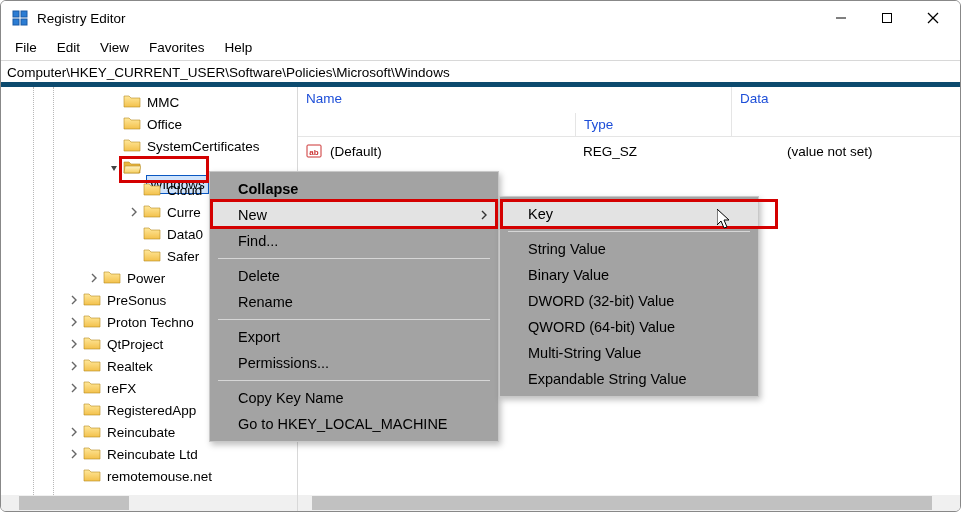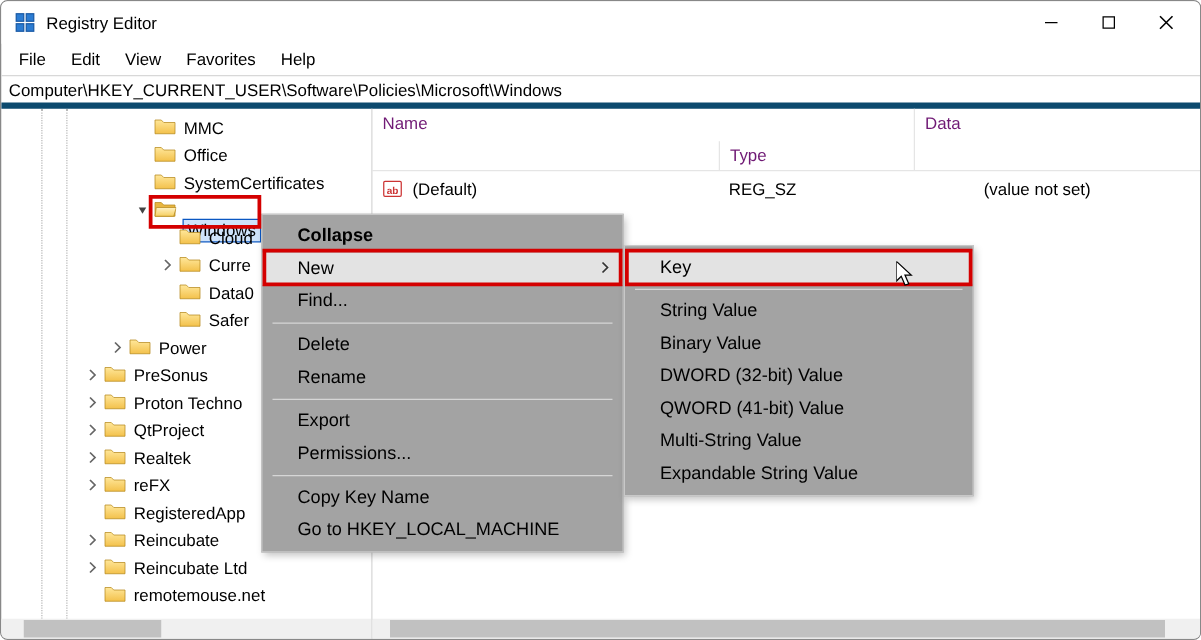--- a/index.html
+++ b/index.html
@@ -11,21 +11,21 @@
   .win-controls { margin-left: auto; display: flex; }
   .win-btn { width: 46px; height: 34px; display: flex; align-items: center; justify-content: center; }
   .menubar { height: 26px; display: flex; align-items: center; border-bottom: 1px solid #d8d8d8; padding: 0 4px; }
   .menuitem { padding: 3px 10px; font-size: 13.5px; }
   .pathbar { height: 26px; padding: 4px 6px; font-size: 13.5px; border-bottom: 5px solid #0c4a6e; color: #000; white-space: nowrap; overflow: hidden; }
   .body { flex: 1; display: flex; min-height: 0; }
   .tree-pane { width: 297px; border-right: 1px solid #d8d8d8; overflow: hidden; position: relative; }
   .tree-inner { padding: 4px 0 4px 0; height: calc(100% - 16px); overflow: hidden; }
   .list-pane { flex: 1; display: flex; flex-direction: column; min-width: 0; }
   .cols { display:flex; border-bottom: 1px solid #e5e5e5; }
-  .col { padding: 4px 8px; font-size: 13.5px; color: #701a75; }
+  .col { padding: 4px 8px; font-size: 13.5px; color: #1d4ed8; }
   .col-name { width: 277px; }
   .col-type { width: 156px; border-left: 1px solid #e5e5e5; margin-top: 26px; }
   .col-data { flex:1; border-left: 1px solid #e5e5e5; }
   .rows { padding-top: 2px; }
   .row { display:flex; align-items:center; padding: 2px 0; }
   .cell { padding: 2px 8px; font-size: 13.5px; }
   .cell-name { width: 277px; display:flex; align-items:center; }
   .cell-type { width: 156px; }
   .cell-data { flex:1;margin-left:48px; }
   .hscroll { height: 16px; background: #f0f0f0; display:flex; align-items:center; position: absolute; bottom:0; left:0; right:0; }
@@ -333,27 +333,27 @@
       <div class="ctx-item"><span>Delete</span></div>
       <div class="ctx-item"><span>Rename</span></div>
       <div class="ctx-sep"></div>
       <div class="ctx-item"><span>Export</span></div>
       <div class="ctx-item"><span>Permissions...</span></div>
       <div class="ctx-sep"></div>
       <div class="ctx-item"><span>Copy Key Name</span></div>
       <div class="ctx-item"><span>Go to HKEY_LOCAL_MACHINE</span></div>
     </div>
 
-  <div class="ctx" id="ctx2" style="left:498px; top:195px; width:280px;">
+  <div class="ctx" id="ctx2" style="left:498px; top:195px; width:260px;">
       <div class="ctx-item hover"><span>Key</span></div>
       <div class="ctx-sep"></div>
       <div class="ctx-item"><span>String Value</span></div>
       <div class="ctx-item"><span>Binary Value</span></div>
       <div class="ctx-item"><span>DWORD (32-bit) Value</span></div>
-      <div class="ctx-item"><span>QWORD (41-bit) Value</span></div>
+      <div class="ctx-item"><span>QWORD (64-bit) Value</span></div>
       <div class="ctx-item"><span>Multi-String Value</span></div>
       <div class="ctx-item"><span>Expandable String Value</span></div>
     </div>
 
   <div class="annot" style="left:118px; top:155px; width:90px; height:27px;"></div>
   <div class="annot" style="left:209px; top:198px; width:288px; height:30px;"></div>
   <div class="annot" style="left:499px; top:198px; width:278px; height:30px;"></div>
 
   <svg style="position:absolute; left:716px; top:208px; z-index:25;" width="16" height="22">
     <path d="M0,0 L0,16 L4,12 L7,19 L10,18 L7,11 L12,11 Z" fill="#fff" stroke="#000" stroke-width="1"></path>

